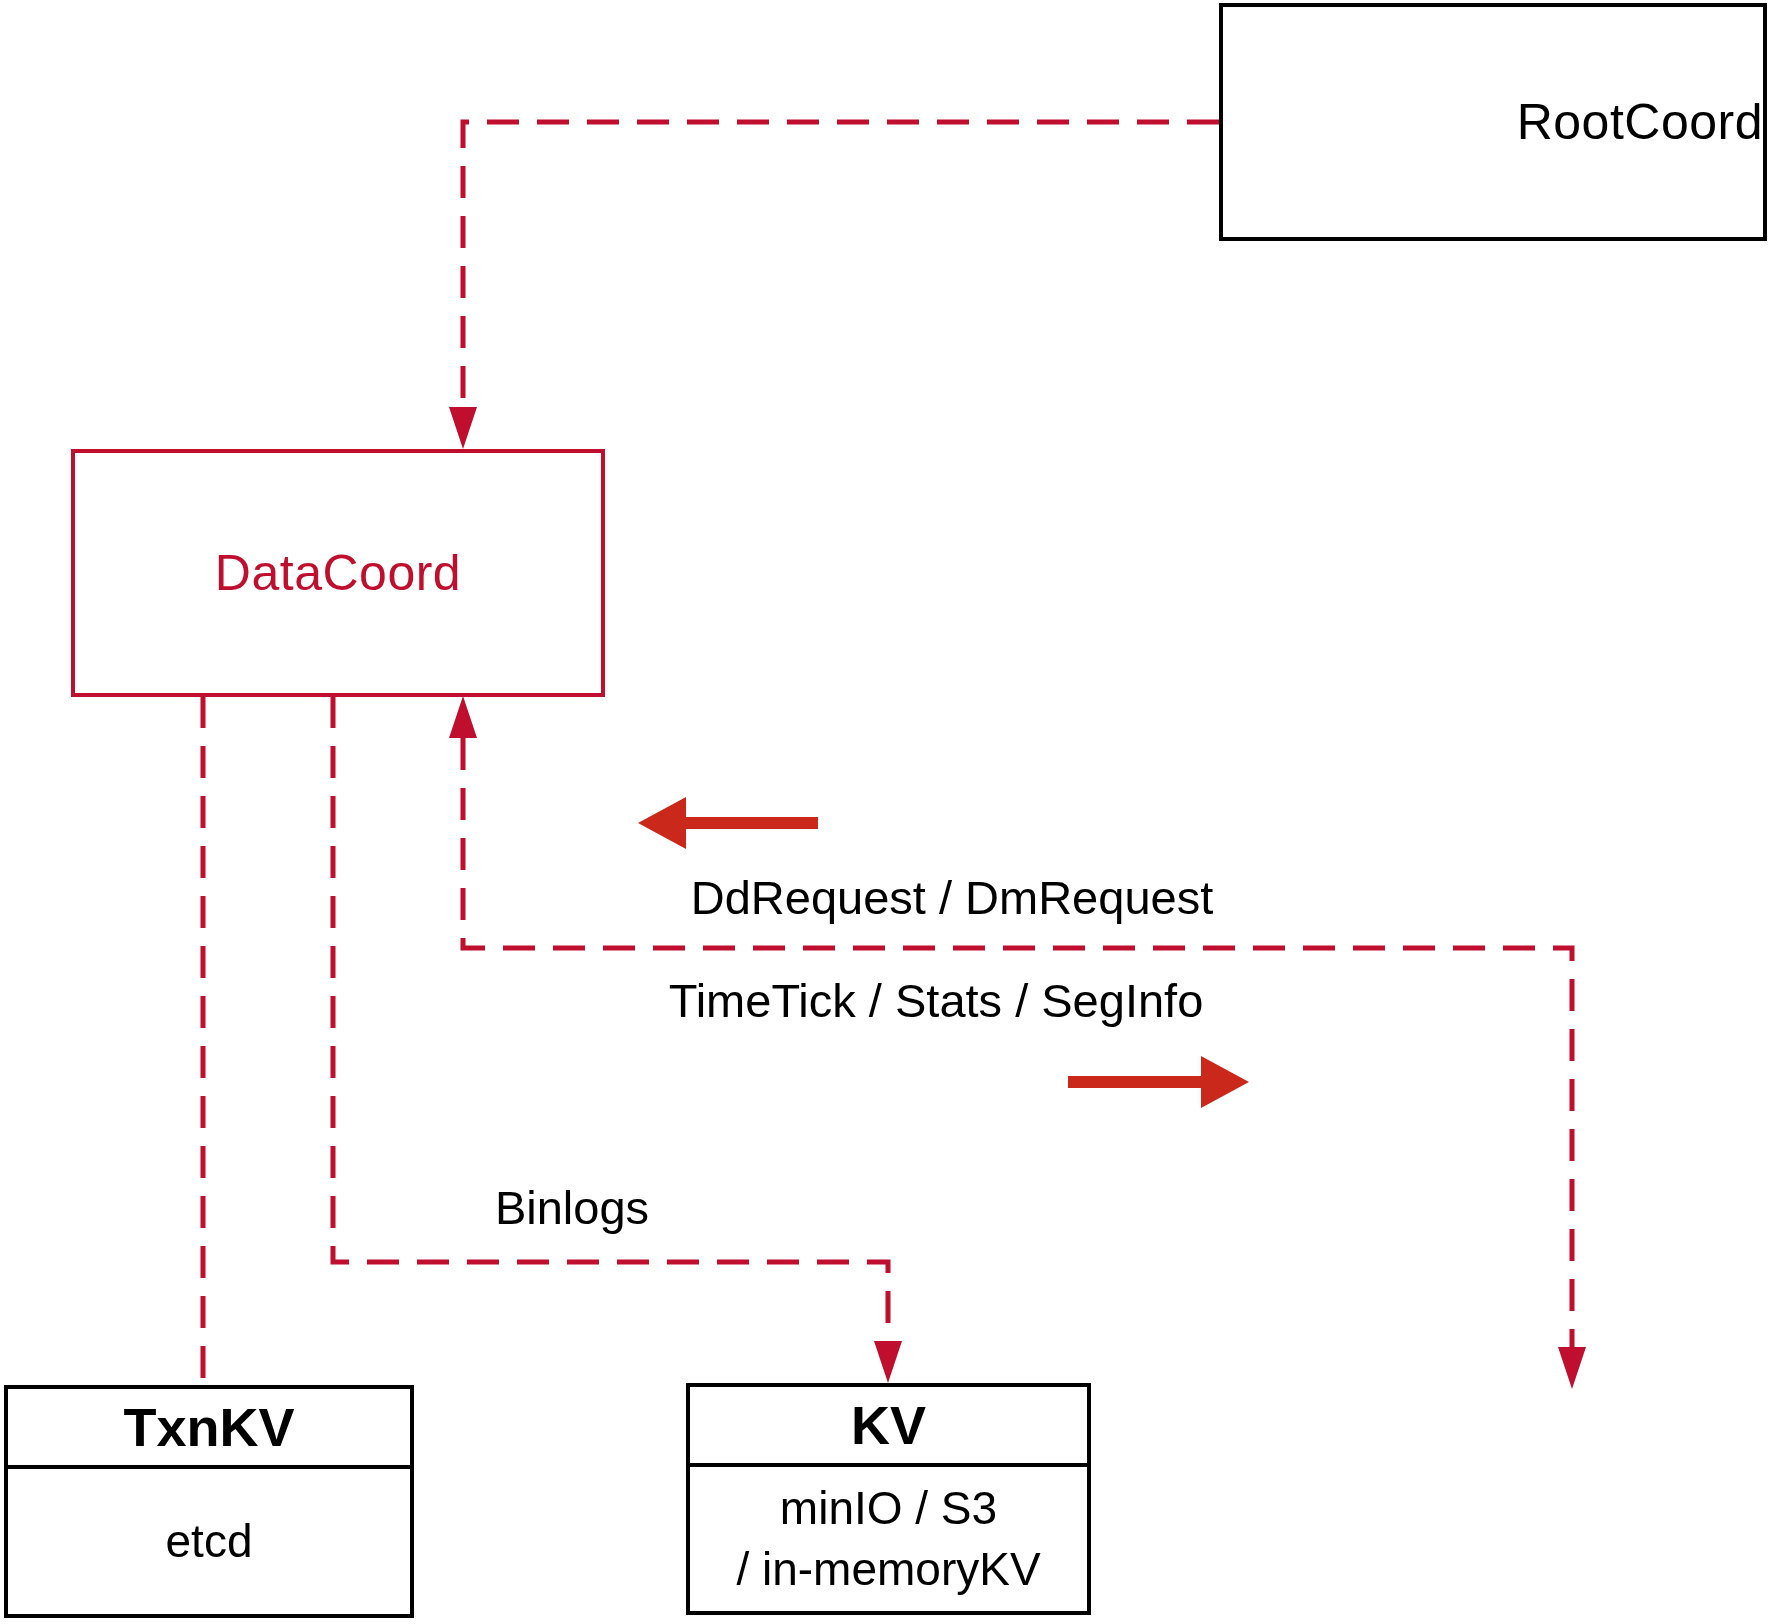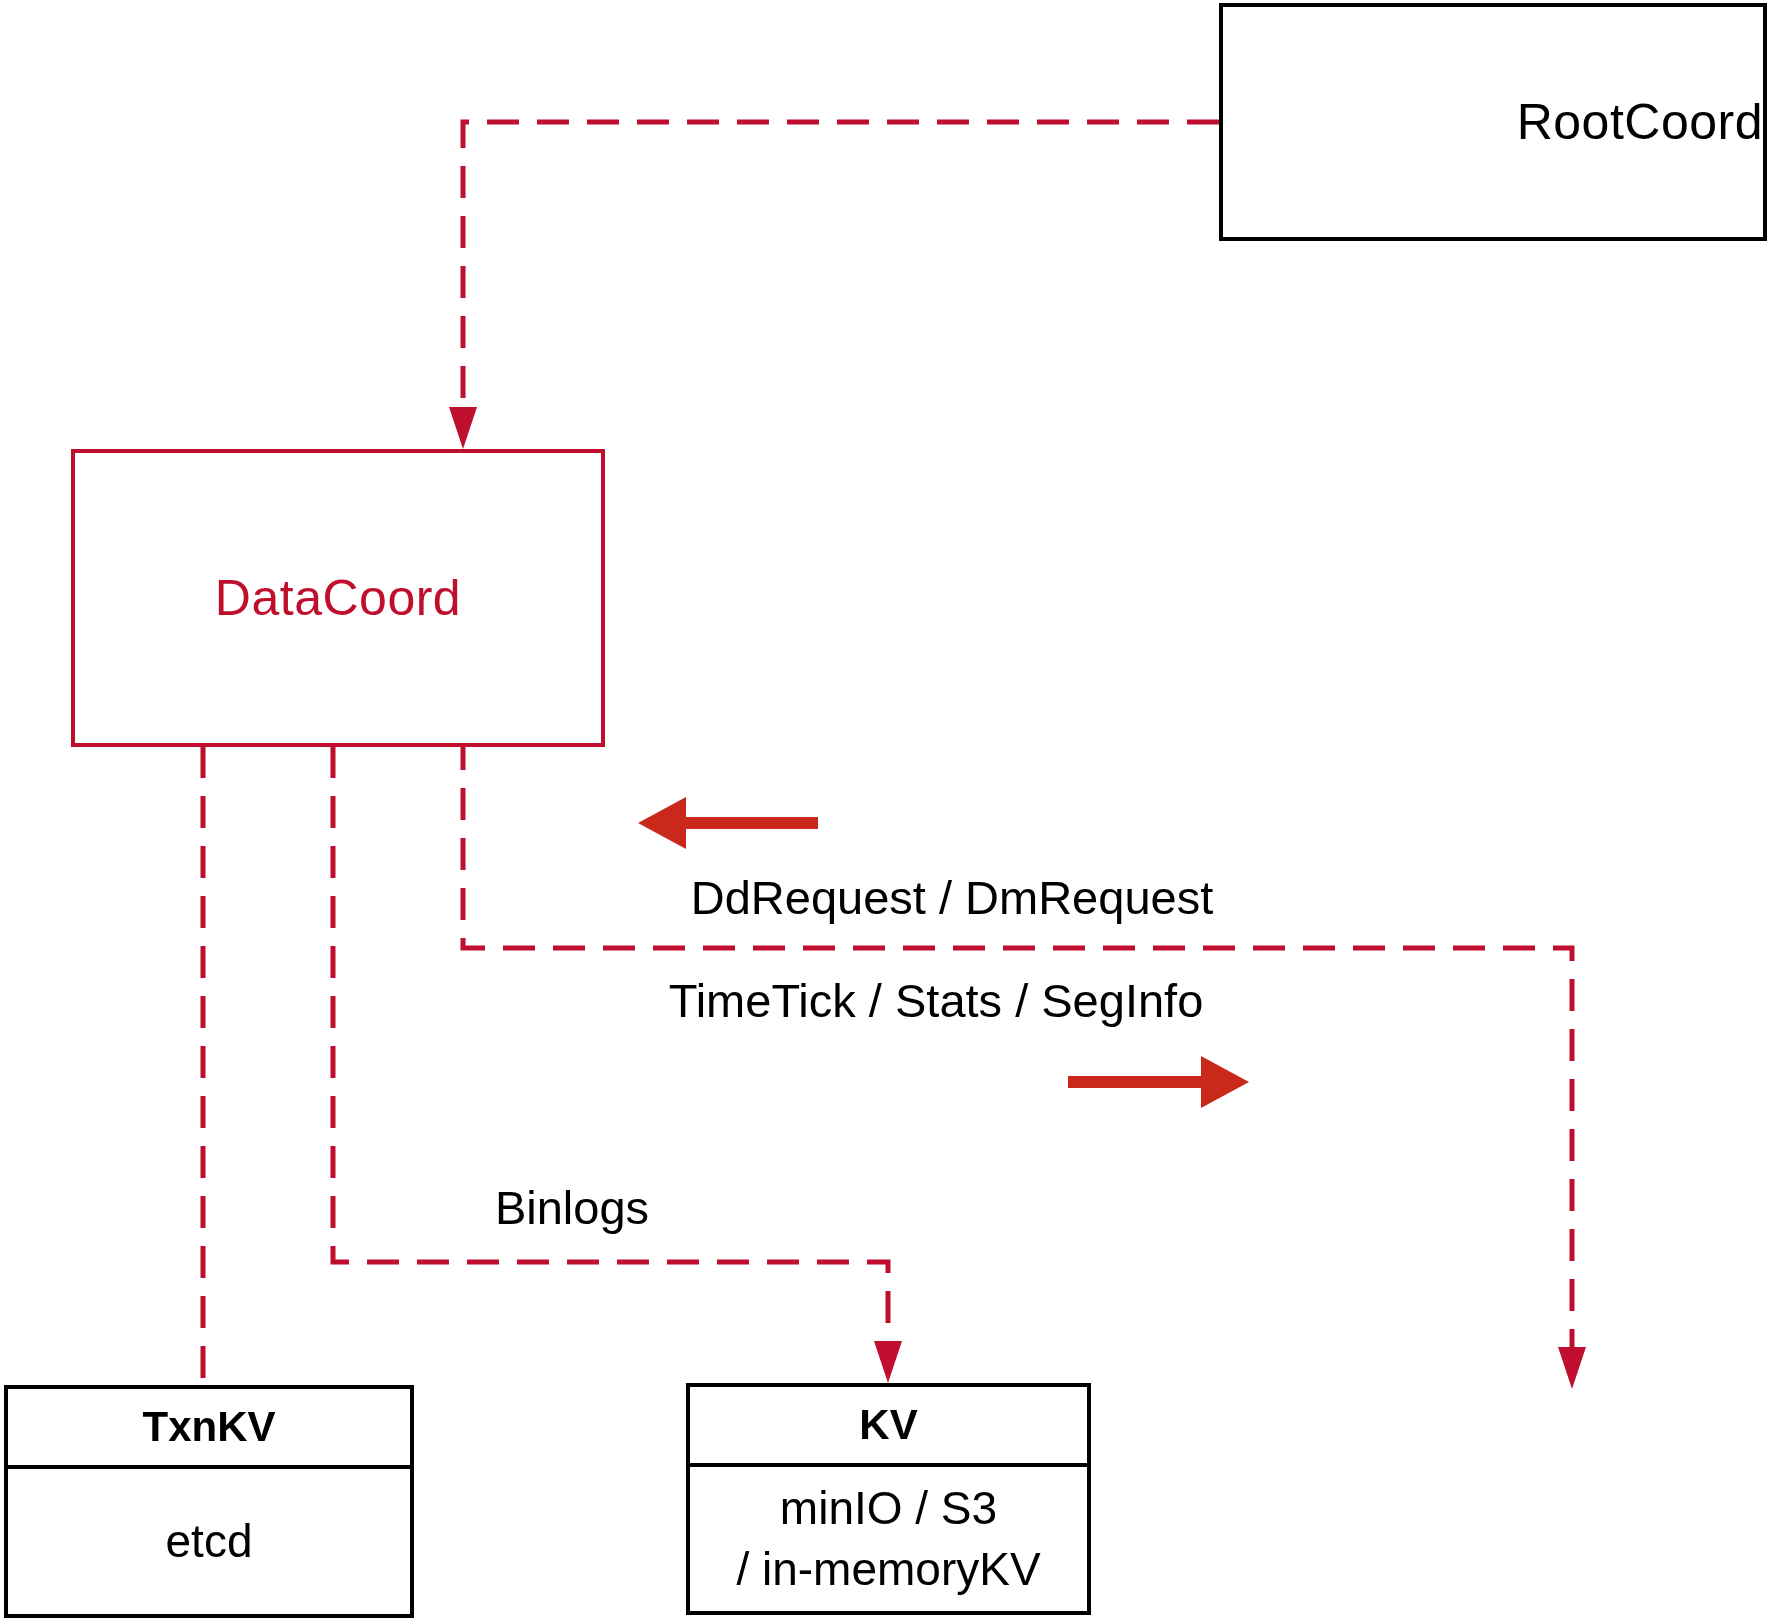--- a/index.html
+++ b/index.html
@@ -23,33 +23,33 @@
   .solid-arrow{fill:var(--arrow-red);stroke:none;}
 
   .box{
     position:absolute;box-sizing:border-box;background:var(--bg);
     border:4px solid var(--ink);
     display:flex;align-items:center;justify-content:center;
     font-size:50px;letter-spacing:0.5px;
   }
   .box-rootcoord{left:1219px;top:3px;width:548px;height:238px;justify-content:flex-end;}
   .box-datacoord{
-    left:71px;top:449px;width:534px;height:298px;
+    left:71px;top:449px;width:534px;height:248px;
     border-color:var(--crimson);color:var(--crimson);
   }
   .stackbox{
     position:absolute;box-sizing:border-box;background:var(--bg);
     border:4px solid var(--ink);
     display:flex;flex-direction:column;
   }
   .stackbox .hdr{
     box-sizing:border-box;height:80px;flex:0 0 80px;
     border-bottom:4px solid var(--ink);
     display:flex;align-items:center;justify-content:center;
-    font-weight:bold;font-size:42px;
+    font-weight:bold;font-size:54px;
   }
   .stackbox .bdy{
     flex:1 1 auto;display:flex;flex-direction:column;
     align-items:center;justify-content:center;
     font-size:46px;line-height:1.32;
   }
   .box-txnkv{left:4px;top:1385px;width:410px;height:233px;}
   .box-kv{left:686px;top:1383px;width:405px;height:232px;}
   .box-msgstream{left:1368px;top:1389px;width:408px;height:229px;}
 

